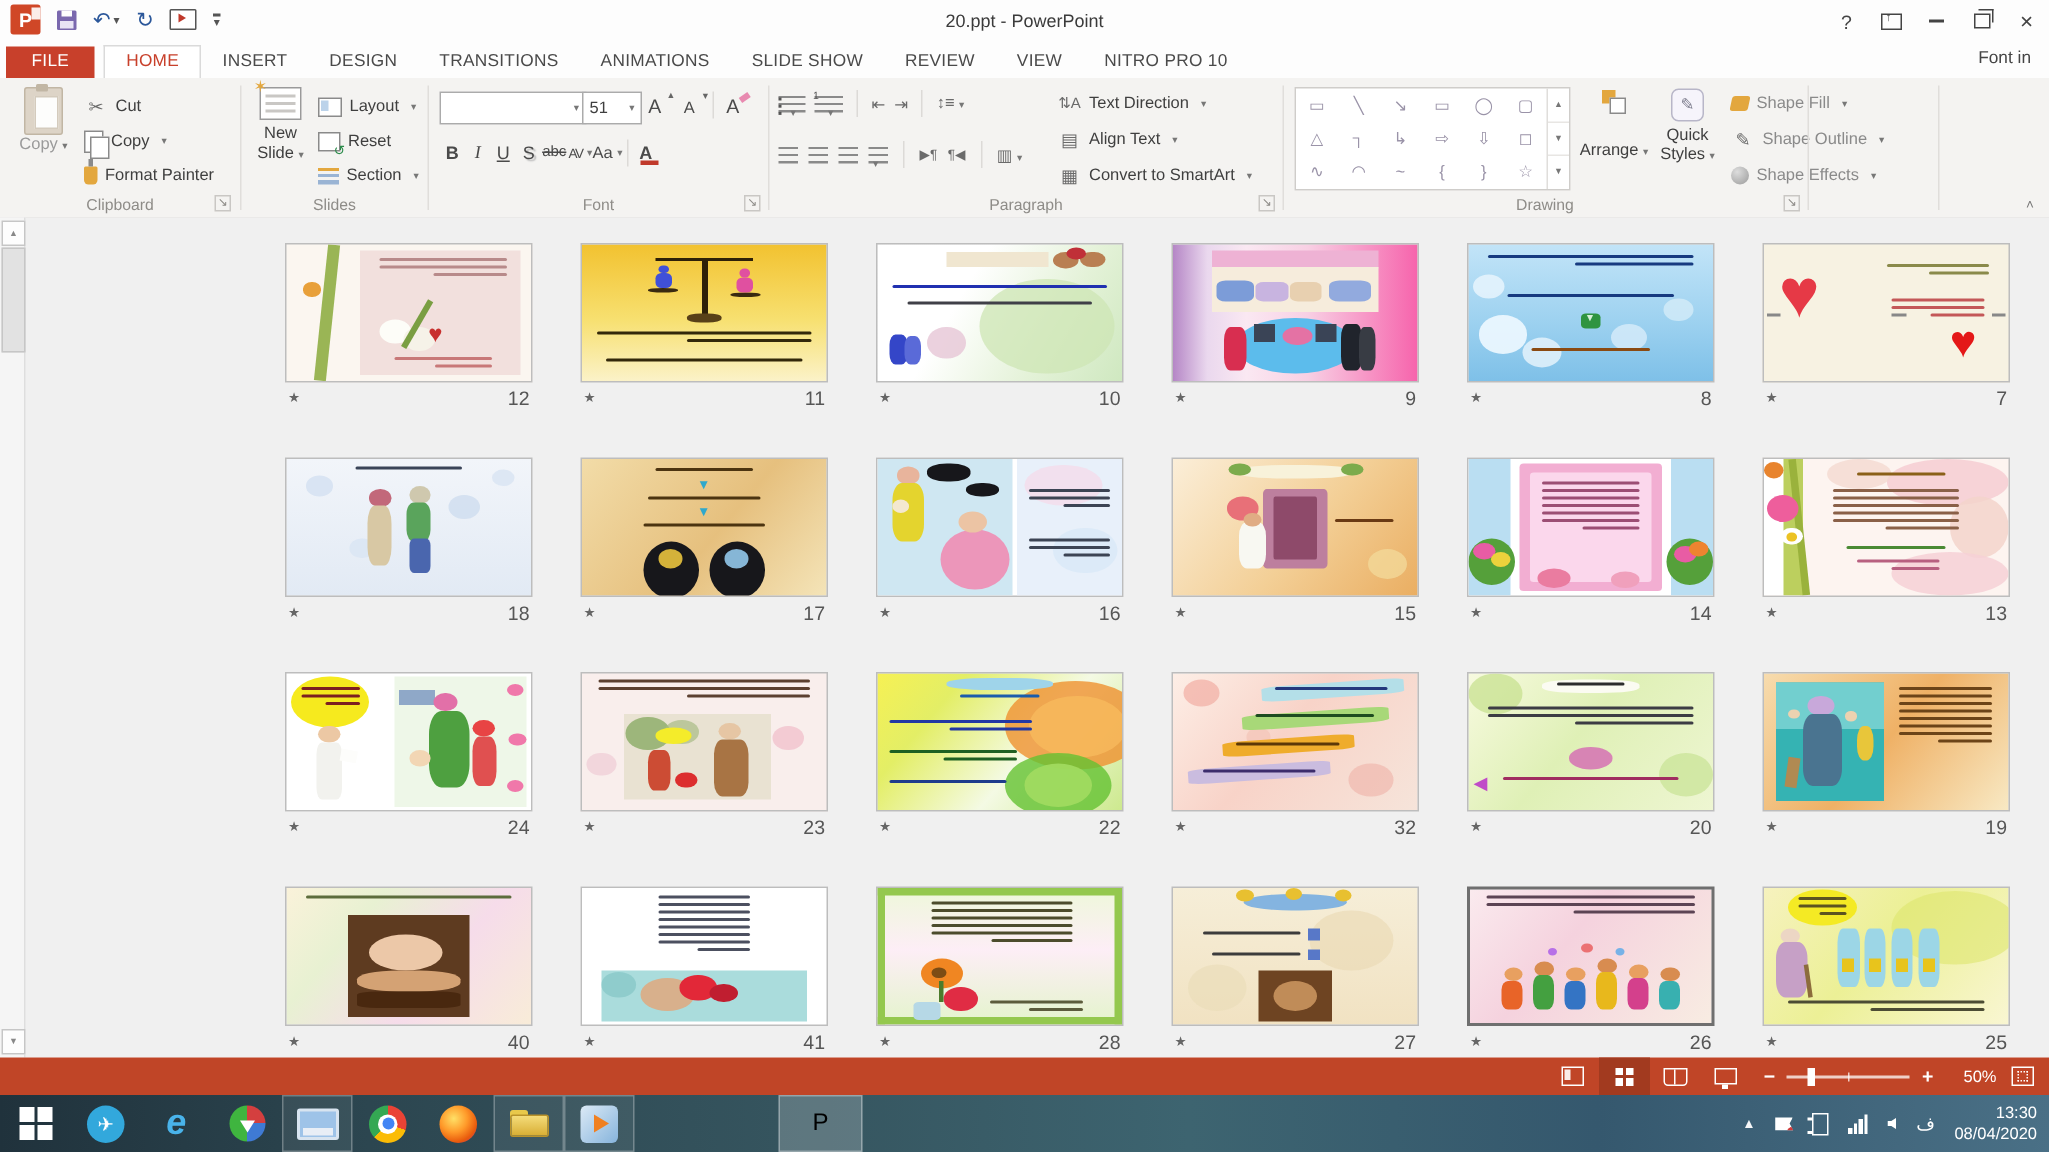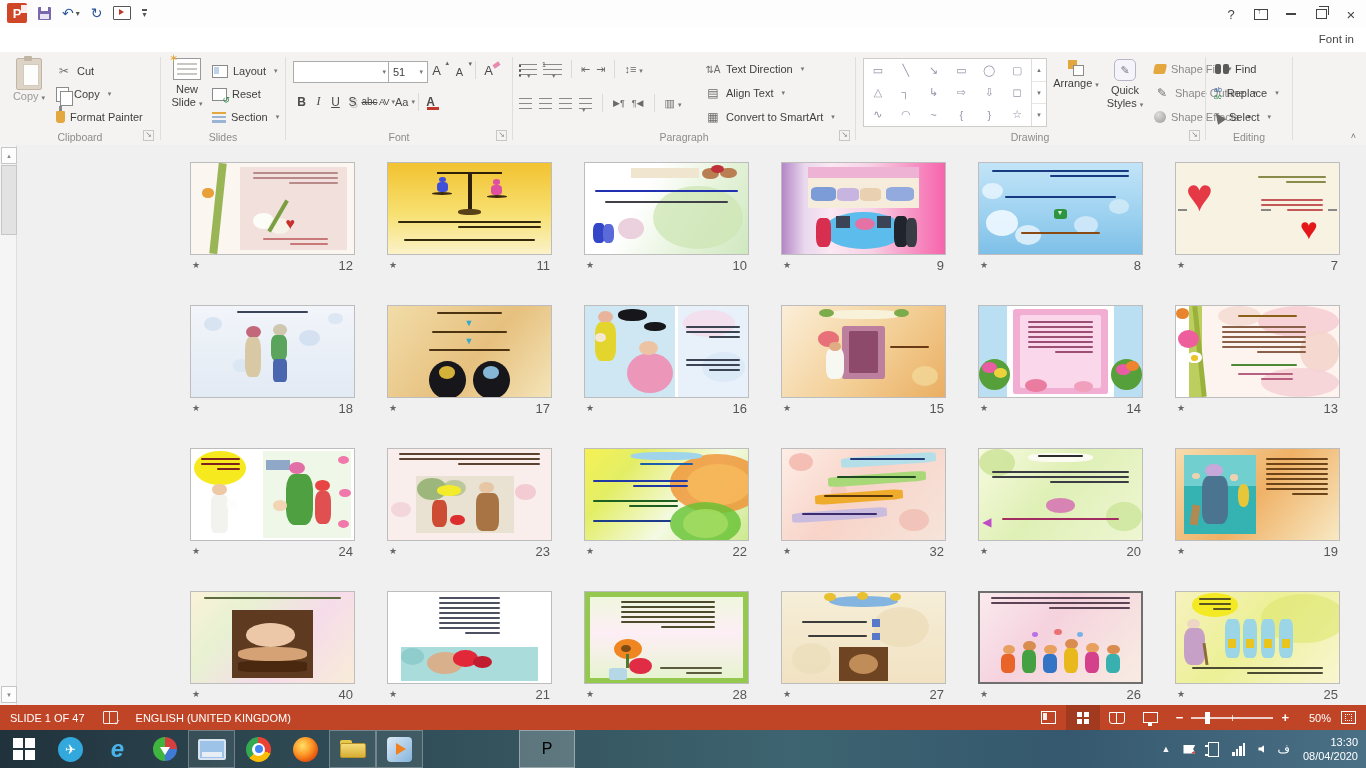--- a/index.html
+++ b/index.html
@@ -180,35 +180,48 @@
       <div class="ppt-logo">P<i></i></div>
       <div class="qsave"></div>
       <div style="display:flex;align-items:center;gap:2px">
         <span class="qbtn">↶</span>
         <span class="qcaret">▾</span>
       </div>
       <span class="qbtn">↻</span>
       <div class="qshow"></div>
       <span class="qmore">▾</span>
     </div>
+    <div class="title-text">20.ppt - PowerPoint</div>
     <div class="win-controls">
       <div class="wbtn">?</div>
       <div class="wbtn w-ribbon">
           <i></i>
         </div>
       <div class="wbtn w-min">
           <i></i>
         </div>
       <div class="wbtn w-res">
           <i></i>
         </div>
       <div class="wbtn" style="font-size:15px">×</div>
     </div>
   </div>
 
+  <div class="tabrow">
+      <span class="tab file">FILE</span>
+      <span class="tab active">HOME</span>
+      <span class="tab">INSERT</span>
+      <span class="tab">DESIGN</span>
+      <span class="tab">TRANSITIONS</span>
+      <span class="tab">ANIMATIONS</span>
+      <span class="tab">SLIDE SHOW</span>
+      <span class="tab">REVIEW</span>
+      <span class="tab">VIEW</span>
+      <span class="tab">NITRO PRO 10</span>
+    </div>
   <div class="signin">Font in</div>
 
   <div class="ribbon">
 
     <div class="grp" style="left:0;width:160px">
       <div class="bigbtn" style="left:8px;top:6px;width:42px">
         <span class="ic-paste"></span>
         <span class="muted dd">Copy</span>
       </div>
       <div class="gbtn" style="position:absolute;left:52px;top:8px">
@@ -340,21 +353,21 @@
             <span>☆</span>
           </div>
         <div class="gal-scroll">
           <span>▲</span>
           <span>▼</span>
           <span>▼</span>
         </div>
       </div>
       <div class="bigbtn" style="left:196px;top:8px;width:48px">
         <span class="ic-arrange"></span>
-        <span class="dd" style="margin-top:1px">Arrange</span>
+        <span class="dd" style="margin-top:18px">Arrange</span>
       </div>
       <div class="bigbtn" style="left:246px;top:7px;width:46px">
         <span class="ic-quick">✎</span>
         <span style="margin-top:3px">Quick</span>
         <span class="dd">Styles</span>
       </div>
       <div class="gbtn dd" style="position:absolute;left:294px;top:6px;color:#8a8a8a">
         <span class="ic-fill"></span>
         <span>Shape Fill</span>
       </div>
@@ -364,35 +377,20 @@
       </div>
       <div class="gbtn dd" style="position:absolute;left:294px;top:54px;color:#8a8a8a">
         <span class="ic-eff"></span>
         <span>Shape Effects</span>
       </div>
       <div class="grp-label">Drawing</div>
       <div class="launcher" style="right:4px">↘</div>
     </div>
     <div class="sep" style="left:1205px"></div>
 
-    <div class="grp" style="left:1206px;width:86px">
-      <div class="gbtn" style="position:absolute;left:4px;top:6px">
-        <span class="ic-find"></span>
-        <span>Find</span>
-      </div>
-      <div class="gbtn dd" style="position:absolute;left:4px;top:30px">
-        <span class="ic-replace">ab<br><em>ac</em></span>
-        <span>Replace</span>
-      </div>
-      <div class="gbtn dd" style="position:absolute;left:4px;top:54px">
-        <span class="ic-select"></span>
-        <span>Select</span>
-      </div>
-      <div class="grp-label">Editing</div>
-    </div>
     <div class="sep" style="left:1292px"></div>
     <div class="collapse">˄</div>
   </div>
 
   <div class="sorter">
     <div class="lscroll">
       <div class="sbox" style="top:2px">▲</div>
       <div class="sthumb" style="top:20px;height:68px"></div>
       <div class="sbox" style="bottom:2px">▼</div>
     </div>
@@ -875,21 +873,21 @@
               <div style="height: 2px; margin-bottom: 3px; background: rgb(76, 80, 96); border-radius: 1px; width: 58%; margin-left: auto;"></div>
             </div>
             <div style="position: absolute; left: 8%; top: 60%; width: 84%; height: 38%; background: rgb(170, 220, 220);"></div>
             <div style="position: absolute; left: 24%; top: 66%; width: 22%; height: 24%; background: rgb(216, 176, 140); border-radius: 50%;"></div>
             <div style="position: absolute; left: 40%; top: 64%; width: 15%; height: 18%; background: rgb(226, 40, 56); border-radius: 50%;"></div>
             <div style="position: absolute; left: 52%; top: 70%; width: 12%; height: 14%; background: rgb(192, 30, 48); border-radius: 50%;"></div>
             <div style="position: absolute; left: 8%; top: 62%; width: 14%; height: 18%; background: rgb(136, 200, 200); border-radius: 50%; opacity: 0.8;"></div>
           </div>
           <div class="foot">
             <span class="star">★</span>
-            <span class="num">21</span>
+            <span class="num">41</span>
           </div>
         </div>
         <div class="cell">
           <div class="thumb" style="background: linear-gradient(rgb(238, 248, 218) 0%, rgb(253, 238, 246) 45%, rgb(228, 244, 204) 100%);">
             <div style="position: absolute; left: 0%; top: 0%; width: 100%; height: 5%; background: rgb(148, 200, 78);"></div>
             <div style="position: absolute; left: 0%; top: 95%; width: 100%; height: 5%; background: rgb(148, 200, 78);"></div>
             <div style="position: absolute; left: 0%; top: 0%; width: 3%; height: 100%; background: rgb(148, 200, 78);"></div>
             <div style="position: absolute; left: 97%; top: 0%; width: 3%; height: 100%; background: rgb(148, 200, 78);"></div>
             <div style="position: absolute; left: 22%; top: 10%; width: 58%;">
               <div style="height: 2px; margin-bottom: 3px; background: rgb(76, 76, 44); border-radius: 1px;"></div>
@@ -993,25 +991,20 @@
           </div>
           <div class="foot">
             <span class="star">★</span>
             <span class="num">25</span>
           </div>
         </div>
       </div>
   </div>
 
   <div class="statusbar">
-    <div class="st-left">
-      <span>SLIDE 1 OF 47</span>
-      <span class="ic-spell"></span>
-      <span>ENGLISH (UNITED KINGDOM)</span>
-    </div>
     <div class="st-right">
       <div class="vbtn">
           <span class="iv-normal"></span>
         </div>
       <div class="vbtn pressed">
           <span class="iv-sorter"></span>
         </div>
       <div class="vbtn">
           <span class="iv-read"></span>
         </div>

